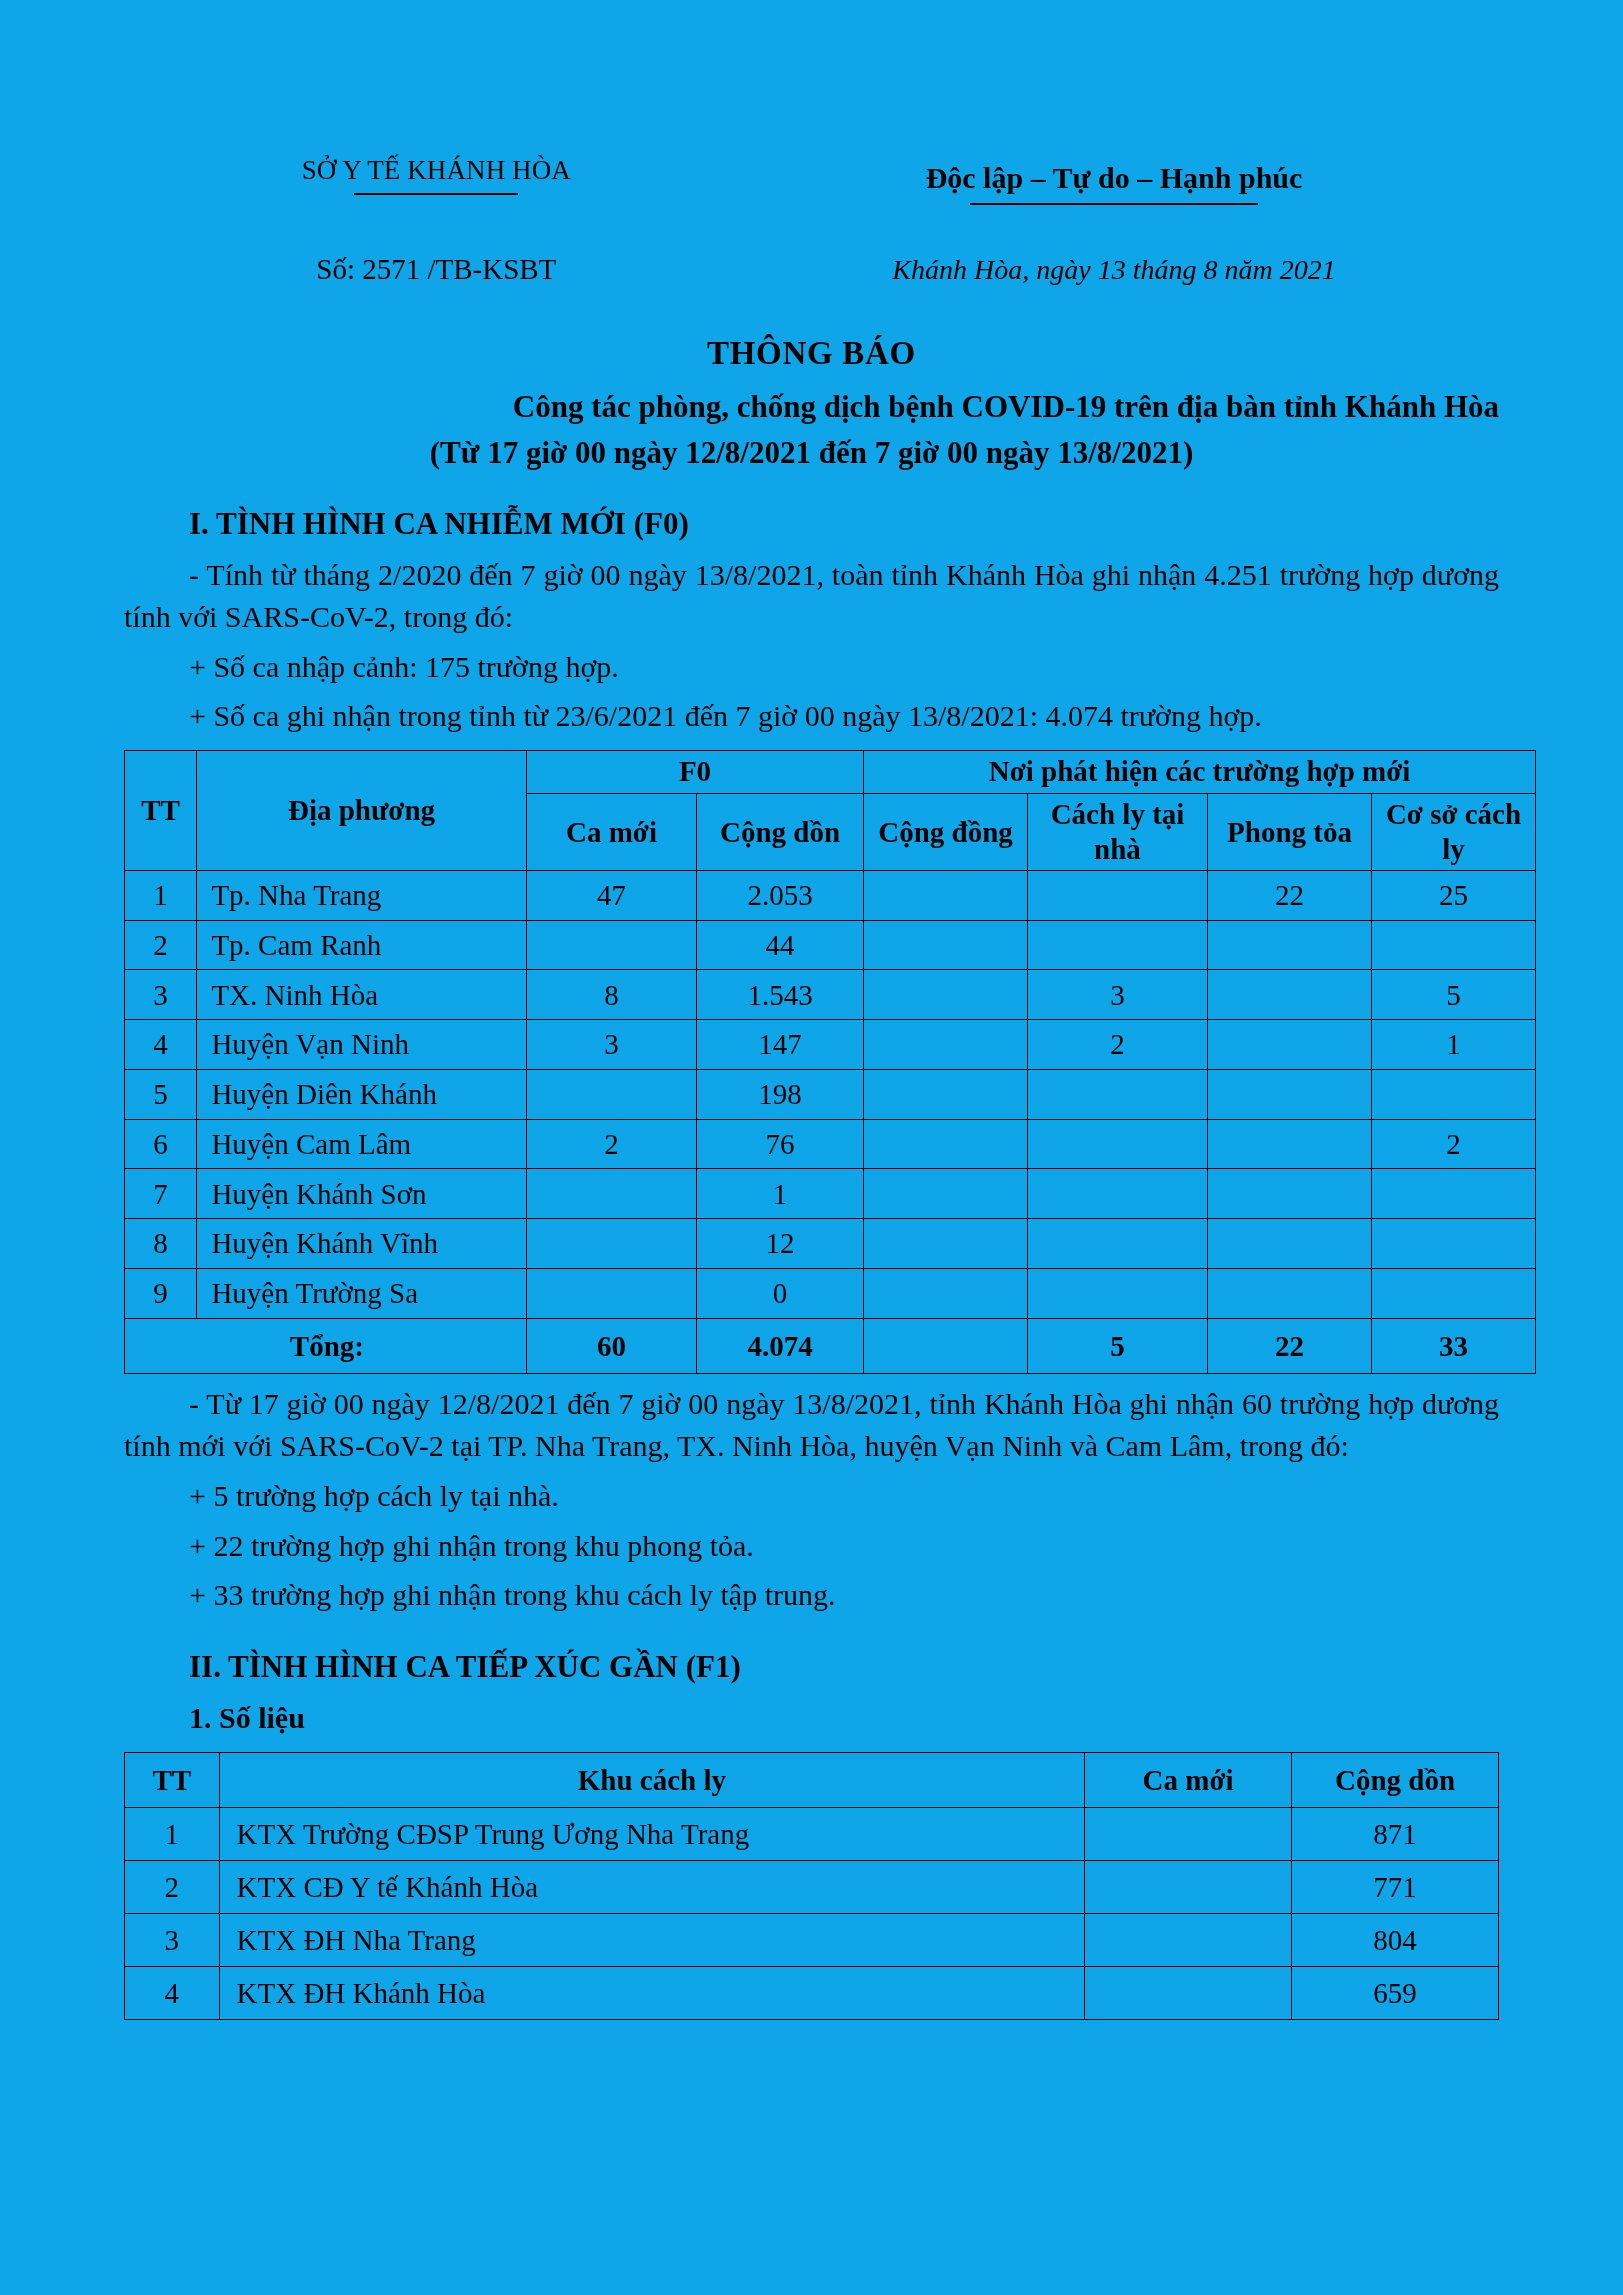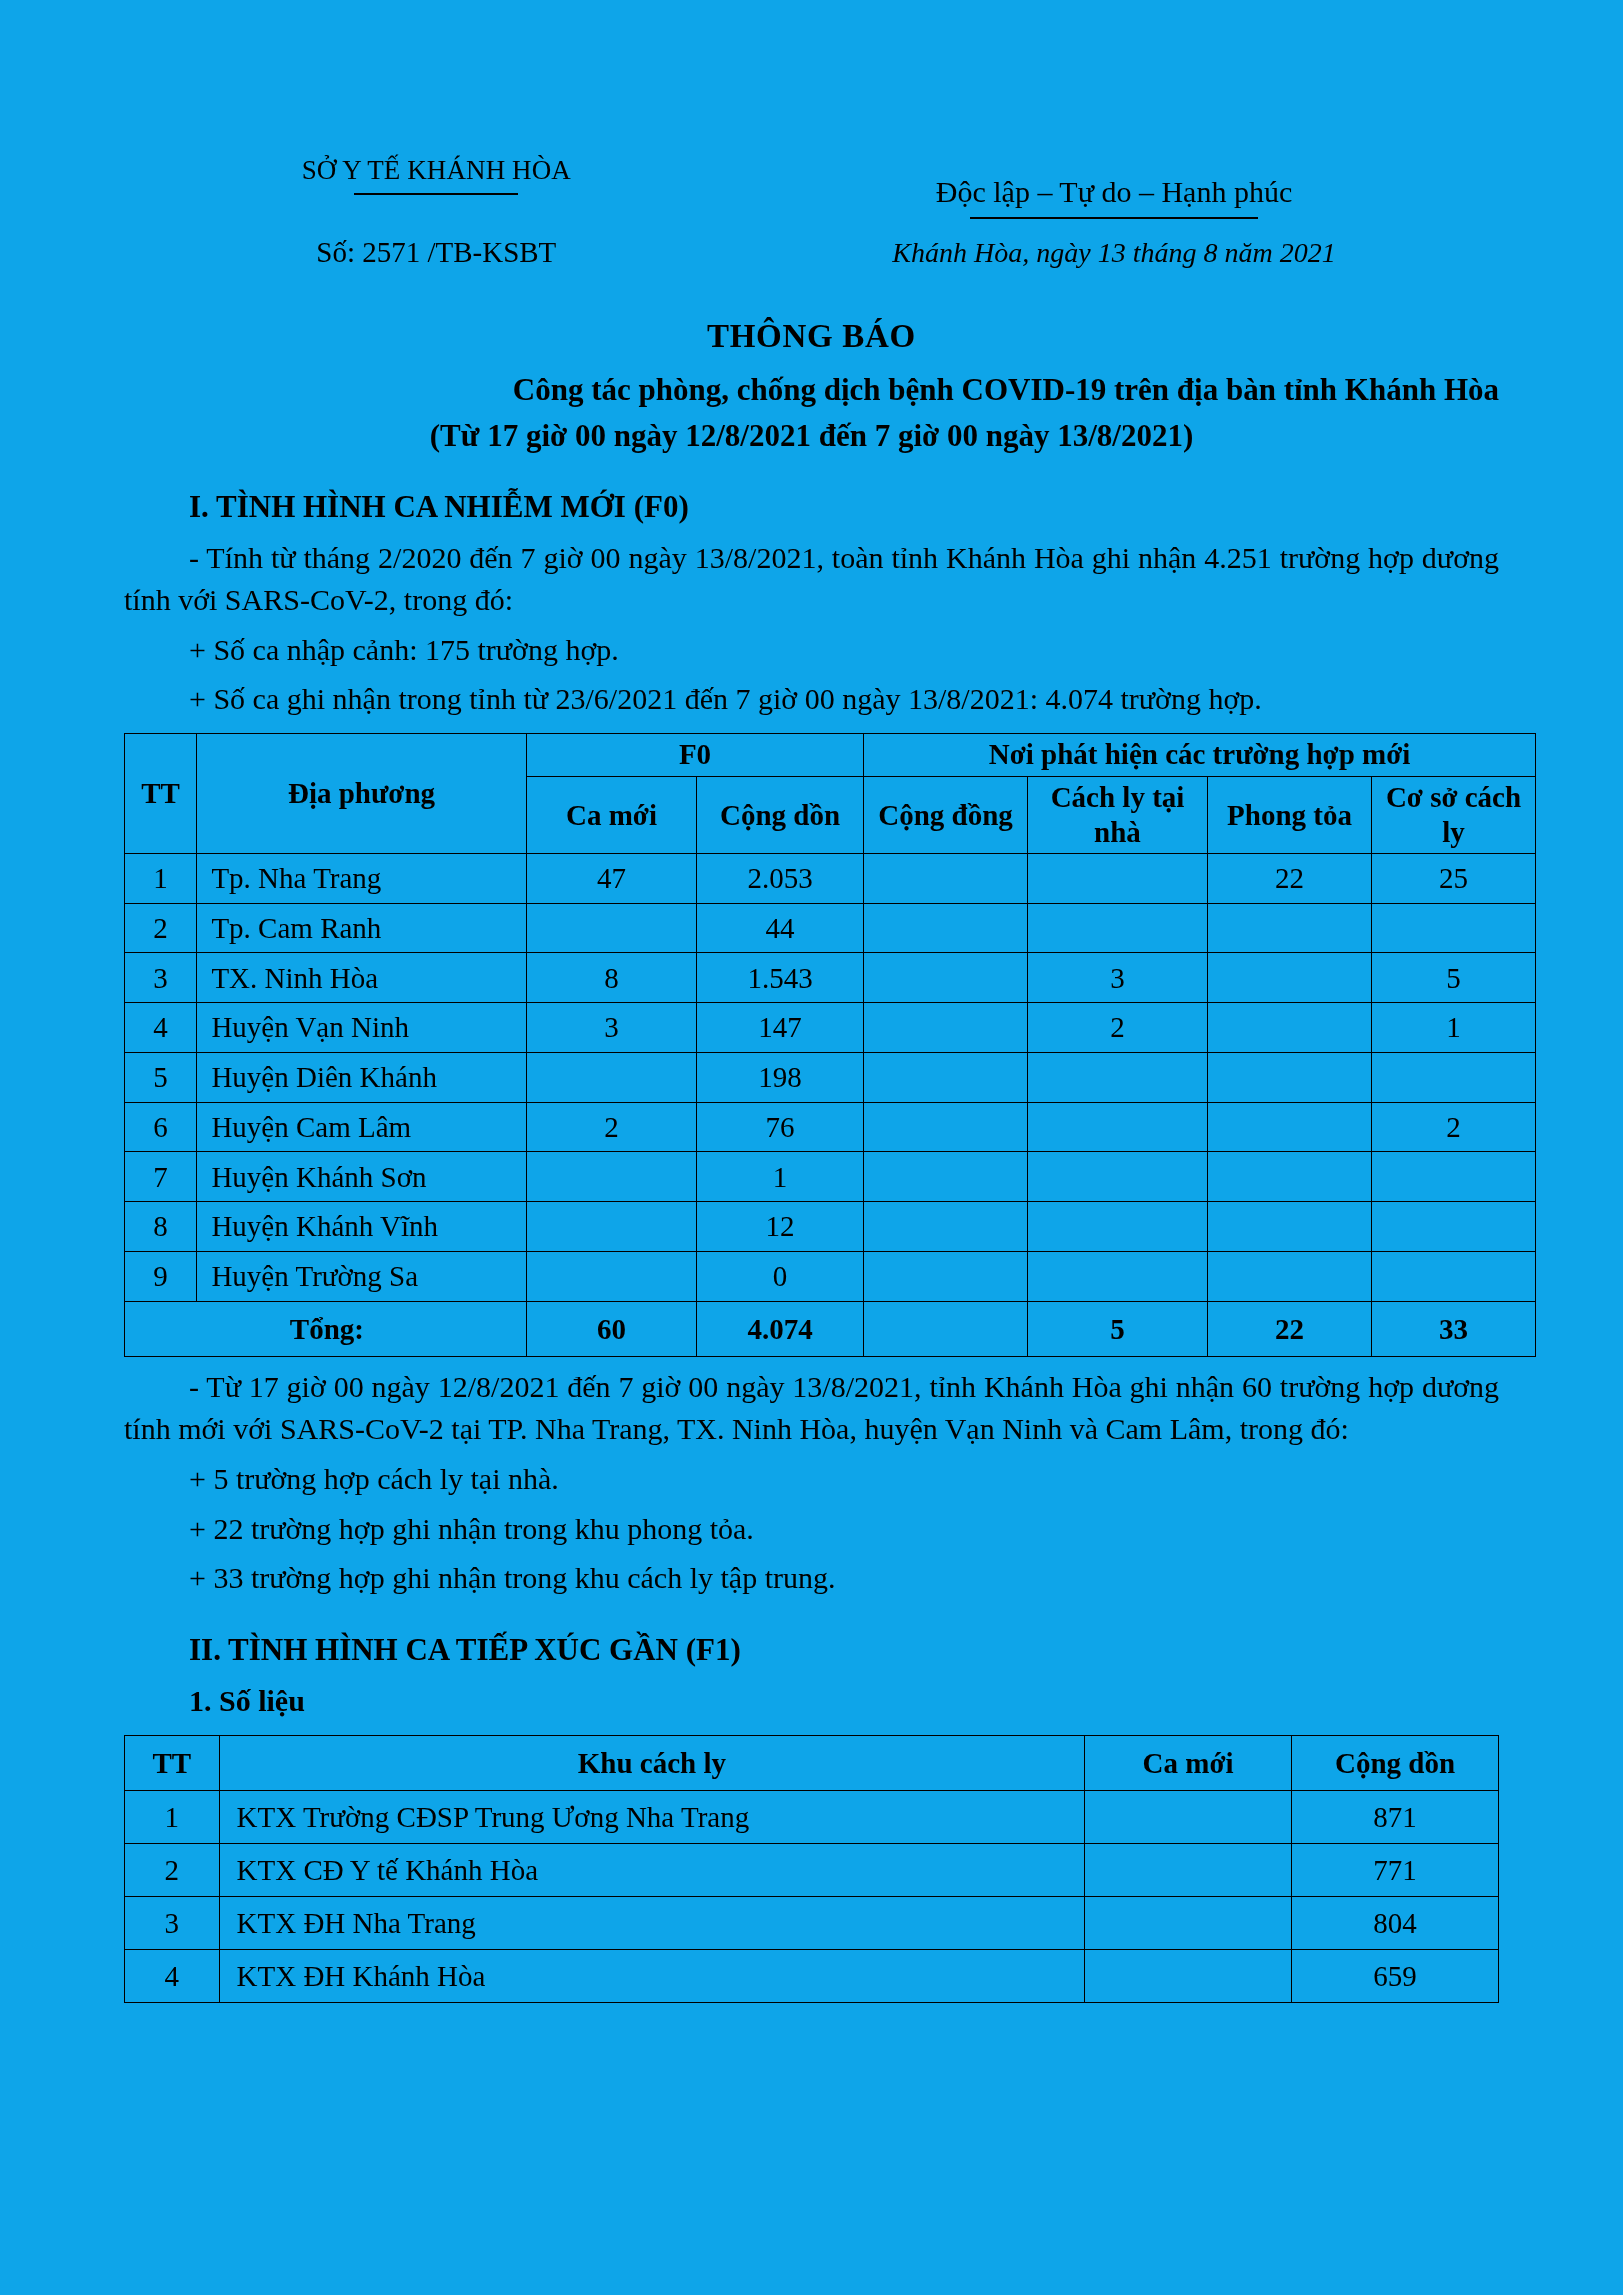--- a/index.html
+++ b/index.html
@@ -51,38 +51,38 @@
     white-space: nowrap;
     letter-spacing: -0.2px;
   }
   .lh-nation {
     font-weight: bold;
     font-size: 31px;
     white-space: nowrap;
     letter-spacing: 0.1px;
   }
   .lh-motto {
-    font-weight: normal;
+    font-weight: bold;
     font-size: 30px;
     white-space: nowrap;
-    margin-top: 20px;
+    margin-top: 6px;
   }
   .rule {
     height: 2.6px;
     background: #000;
     margin: 4.6px auto 0 auto;
   }
   .rule-left  { width: 164px; }
   .rule-right { width: 288px; }
 
   .lh-second {
     display: flex;
     align-items: flex-start;
     width: 100%;
-    margin-top: 14px;
+    margin-top: 45px;
   }
   .lh-no {
     font-size: 29px;
     white-space: nowrap;
   }
   .lh-date {
     font-style: italic;
     font-size: 28px;
     white-space: nowrap;
   }

